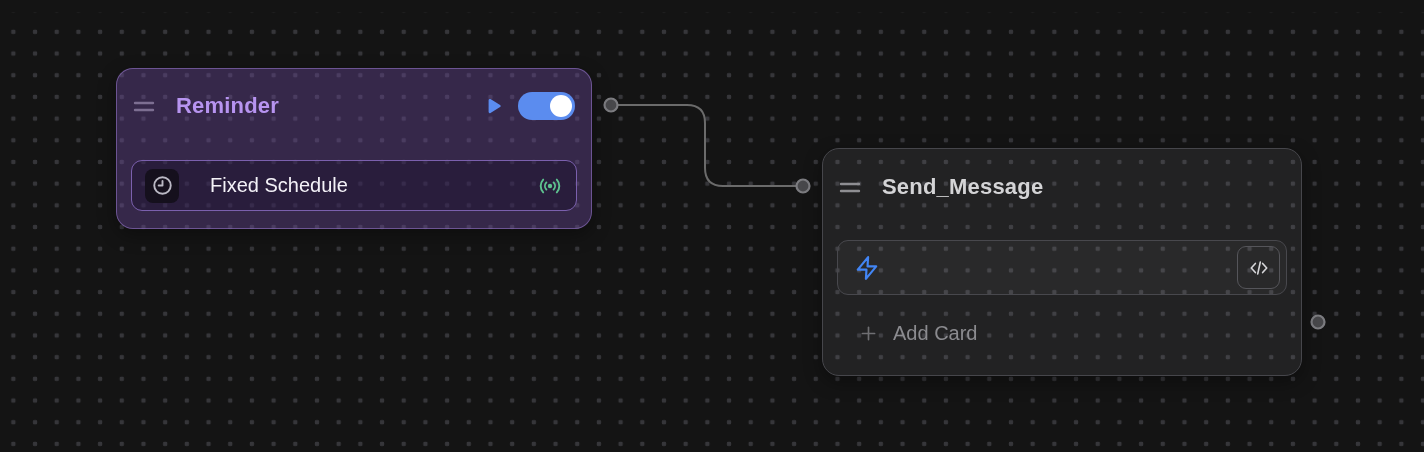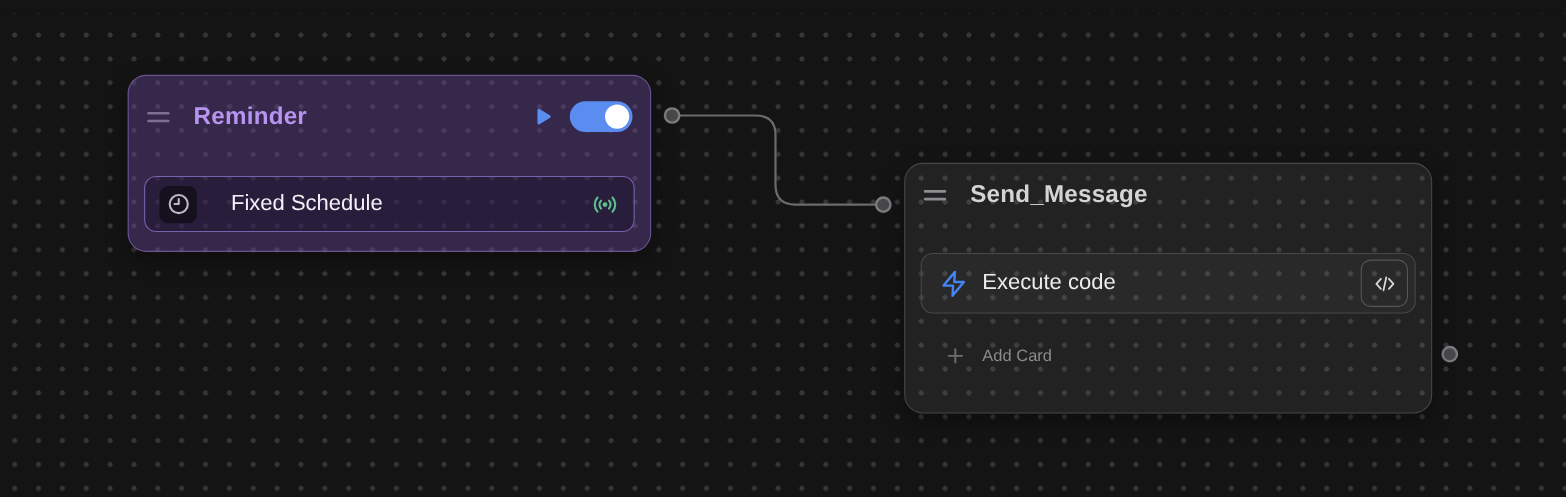--- a/index.html
+++ b/index.html
@@ -89,21 +89,21 @@
     border-radius: 50%;
     background: #ffffff;
   }
 
   
   .node-send {
     left: 822px; top: 136px;
     width: 480px; height: 228px;
     background: rgba(128, 128, 140, 0.13);
     border: 1.5px solid #46464b;
-    padding: 4px 14px 0 14px;
+    padding: 14px 14px 0 14px;
   }
   .node-send .node-title { color: #d4d4d6; }
   .node-send .drag-handle svg { stroke: #8e8e92; }
   .card-action {
     margin-top: 29px;
     height: 55px;
     padding: 0 6px 0 16px;
     background: rgba(255, 255, 255, 0.035);
     border: 1.2px solid #48484d;
   }
@@ -119,21 +119,21 @@
     cursor: pointer;
   }
   .add-card-row {
     margin-top: 12px;
     height: 52px;
     display: flex; align-items: center;
     padding-left: 24px;
     cursor: pointer;
   }
   .add-card-row .plus { display: flex; flex: none; margin-right: 17px; }
-  .add-card-label { font-size: 15px; color: #8b8b8f; }
+  .add-card-label { font-size: 20px; color: #8b8b8f; }
 </style>
 </head>
 <body>
 
 <div class="canvas">
 
   <svg class="edges" viewBox="0 0 1424 452">
     <path d="M 611 93 H 687 Q 705 93 705 111 V 156 Q 705 174 723 174 H 803" fill="none" stroke="#6b6b6b" stroke-width="2"></path>
     <circle class="port" cx="611" cy="93" r="6.5" fill="#48484b" stroke="#7c7c80" stroke-width="2.2"></circle>
     <circle class="port" cx="803" cy="174" r="6.5" fill="#48484b" stroke="#7c7c80" stroke-width="2.2"></circle>
@@ -187,21 +187,20 @@
         </svg>
       </span>
       <span class="node-title">Send_Message</span>
     </div>
     <div class="card card-action">
       <span class="bolt-icon">
         <svg width="26" height="26" viewBox="0 0 24 24" fill="none" stroke="#4285f4" stroke-width="2" stroke-linejoin="round">
           <path d="M13 2 L3.5 13.5 H11.5 L11 22 L20.5 10.5 H12.5 L13 2 Z"></path>
         </svg>
       </span>
-      <span class="card-label">Execute code</span>
       <button class="code-btn">
         <svg width="22" height="20" viewBox="0 0 24 22" fill="none" stroke="#d6d6d9" stroke-width="1.8" stroke-linecap="round" stroke-linejoin="round">
           <polyline points="8 6 3.5 11 8 16"></polyline>
           <polyline points="16 6 20.5 11 16 16"></polyline>
           <line x1="13.4" y1="4.5" x2="10.6" y2="17.5"></line>
         </svg>
       </button>
     </div>
     <div class="add-card-row">
       <span class="plus">

